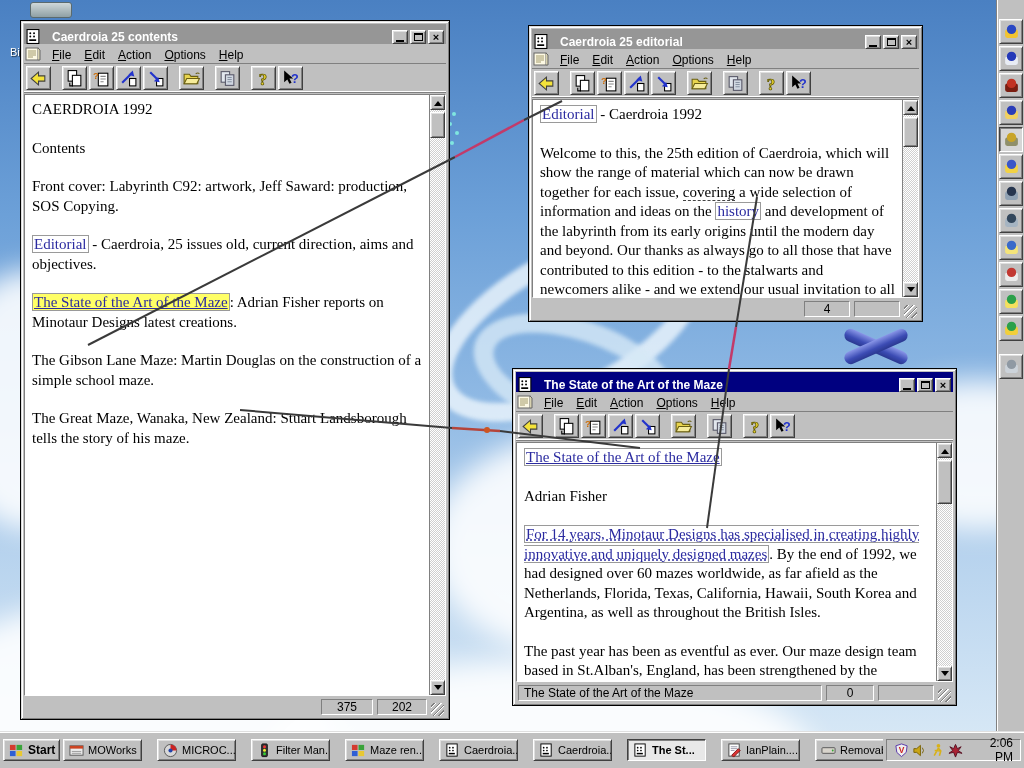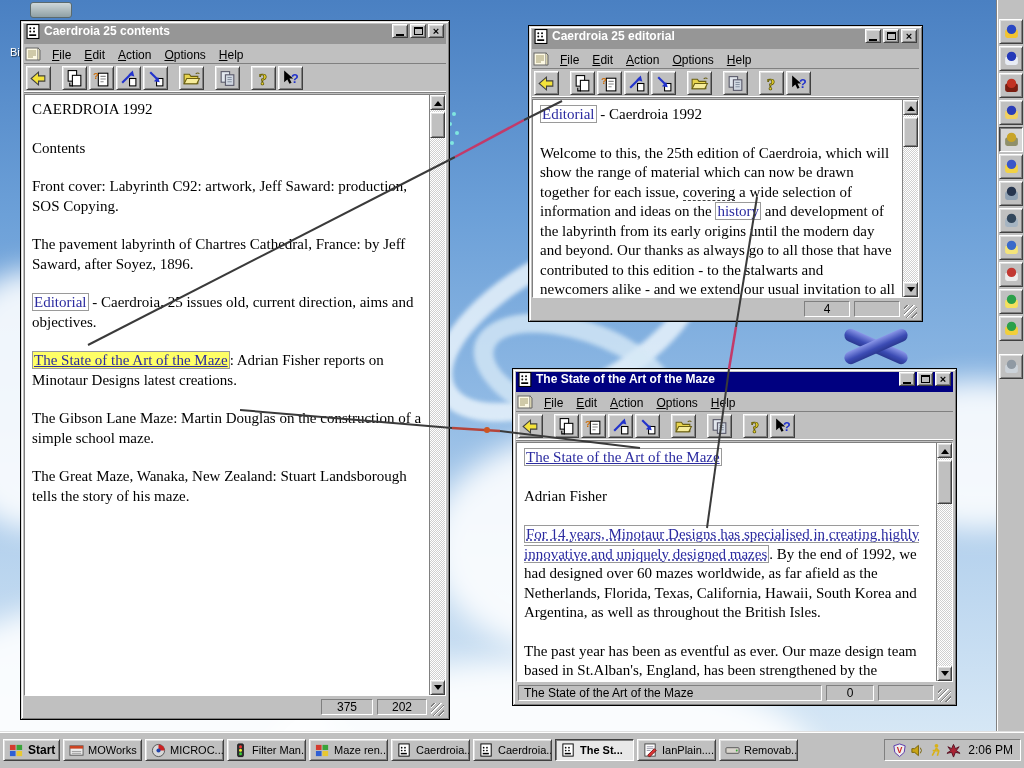--- a/index.html
+++ b/index.html
@@ -17,21 +17,21 @@
   .xbar.a { transform:rotate(24deg); } .xbar.b { transform:rotate(-24deg); }
   .sparkle { position:absolute; width:4px; height:4px; background:#7fe6e0; border-radius:2px; filter:blur(.5px); }
   .deskicon { position:absolute; left:30px; top:2px; width:42px; height:16px;
     background:linear-gradient(180deg,#cfd8da,#8fa0a4); border:1px solid #5a6a6e; border-radius:3px; }
   .desklabel { position:absolute; left:10px; top:46px; color:#fff; font-size:11px; text-shadow:1px 1px 1px #234; }
 
   
   .win { position:absolute; background:#c0c0c0; border:1px solid #000;
     box-shadow: inset 1px 1px 0 #dfdfdf, inset -1px -1px 0 #808080, inset 2px 2px 0 #fff;
     padding:3px; display:flex; flex-direction:column; z-index:10; }
-  .titlebar { height:20px; flex:0 0 20px; display:flex; align-items:flex-start; gap:3px; padding:0 2px; }
+  .titlebar { height:20px; flex:0 0 20px; display:flex; align-items:flex-end; gap:11px; padding:0 2px; }
   .titlebar.inactive { background:#969696; }
   .titlebar.active { background:#000080; }
   .ttext { flex:1; color:#fff; font-weight:bold; font-size:12px; white-space:nowrap; overflow:hidden; }
   .ticon { width:15px; height:15px; display:inline-flex; }
   .tbtns { display:flex; gap:2px; }
   .tbtn { width:16px; height:14px; background:#c0c0c0; border:1px solid; border-color:#fff #404040 #404040 #fff;
     box-shadow: inset 1px 1px 0 #dfdfdf, inset -1px -1px 0 #808080; display:flex; align-items:center; justify-content:center; }
   .glyph-min { width:8px; height:2px; background:#000; margin-top:7px; }
   .glyph-max { width:9px; height:8px; border:1px solid #000; border-top:2px solid #000; }
   .glyph-close { font-size:11px; font-weight:bold; line-height:10px; color:#000; }
@@ -232,21 +232,20 @@
           <polygon points="3,1.5 3,12.5 6,10 8,14 10,13 8,9 11.5,9" fill="#000"></polygon>
           <text x="9.5" y="13.5" font-size="12" font-weight="bold" fill="#2233cc">?</text>
         </svg>
       </button>
     </div>
   <div class="body">
     <div class="doc">
         <p><span>CAERDROIA 1992</span></p>
         <p><span>Contents</span></p>
         <p><span>Front cover: Labyrinth C92: artwork, Jeff Saward: production, SOS Copying.</span></p>
-        <p><span>The pavement labyrinth of Chartres Cathedral, France: by Jeff Saward, after Soyez, 1896.</span></p>
         <p><span class="lnk">Editorial</span><span> - Caerdroia, 25 issues old, current direction, aims and objectives.</span></p>
         <p><span class="lnk hl">The State of the Art of the Maze</span><span>: Adrian Fisher reports on Minotaur Designs latest creations.</span></p>
         <p><span>The Gibson Lane Maze: Martin Douglas on the construction of a simple school maze.</span></p>
         <p><span>The Great Maze, Wanaka, New Zealand: Stuart Landsborough tells the story of his maze.</span></p>
       </div>
     <div class="vscroll">
       <span class="sbtn">
           <span class="tri-up"></span>
         </span>
       <span class="sthumb" style="height:26px;"></span>
@@ -609,21 +608,21 @@
     <span style="display:inline-flex;width:15px;height:15px;">
         <svg viewBox="0 0 16 16">
           <rect x="1" y="2" width="6" height="5.5" fill="#d43b2f"></rect>
           <rect x="8" y="2" width="6" height="5.5" fill="#3aa33a"></rect>
           <rect x="1" y="8.5" width="6" height="5.5" fill="#2f5fd4"></rect>
           <rect x="8" y="8.5" width="6" height="5.5" fill="#e8c832"></rect>
         </svg>
       </span>
     <span>Start</span>
   </button>
-  <span style="display:flex; gap:3px; overflow:hidden;">
+  <span style="display:flex; gap:15px; overflow:hidden;">
       <button class="taskbtn">
         <span style="display: inline-flex; width: 15px; height: 15px; flex: 0 0 15px;">
           <svg viewBox="0 0 16 16">
             <rect x="1" y="3" width="14" height="10" fill="#ececec" stroke="#555"></rect>
             <rect x="1" y="3" width="14" height="3" fill="#cc4422"></rect>
             <path d="M3 9h10M3 11h10" stroke="#999" fill="none"></path>
           </svg>
         </span>
         <span>MOWorks</span>
       </button>

